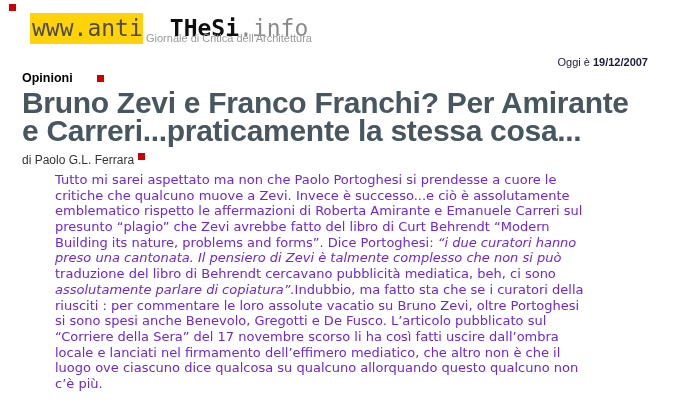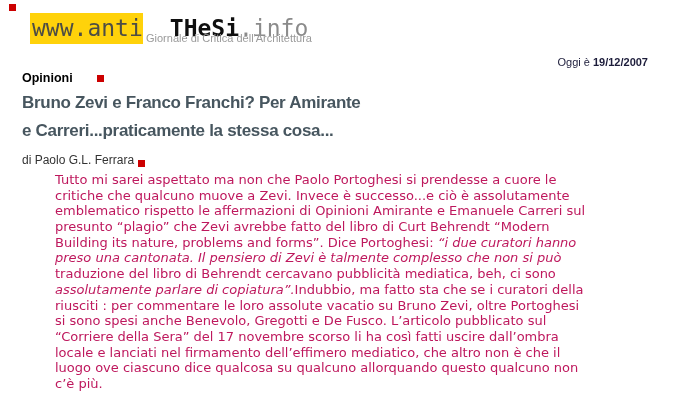--- a/index.html
+++ b/index.html
@@ -46,38 +46,38 @@
   
   .section-row {
     left:22px; top:71px;
     display:flex; align-items:center; gap:24px;
   }
   .section-label {
     font-size:12.5px; font-weight:bold; color:#000;
   }
   .headline {
     left:22px; top:89px;
-    font-size:17px; font-weight:bold;
+    font-size:30px; font-weight:bold;
     letter-spacing:-0.3px;
     line-height:28px;
     color:#47565f;
     white-space:nowrap;
   }
   .byline-row {
     left:22px; top:153px;
-    display:flex; align-items:flex-end; gap:4px;
+    display:flex; align-items:flex-start; gap:4px;
   }
   .byline {
     font-size:12px; color:#333;
     white-space:nowrap;
   }
   .article-body {
     left:55px; top:172px;
     font-family:"DejaVu Sans", sans-serif;
-    font-size:13px; color:#be185d;
+    font-size:13px; color:#6d28d9;
   }
   .body-line {
     height:15.7px; line-height:15.7px;
     white-space:nowrap;
   }
   .it { font-style:italic;margin-top:42px; }
 </style>
 </head>
 <body>
 
@@ -105,21 +105,21 @@
   </div>
 
   <div class="abs byline-row">
     <span class="byline">di Paolo G.L. Ferrara</span>
     <span class="redsq"></span>
   </div>
 
   <div class="abs article-body">
       <div class="body-line"><span>Tutto mi sarei aspettato ma non che Paolo Portoghesi si prendesse a cuore le</span></div>
       <div class="body-line"><span>critiche che qualcuno muove a Zevi. Invece è successo...e ciò è assolutamente</span></div>
-      <div class="body-line"><span>emblematico rispetto le affermazioni di Opinioni Amirante e Emanuele Carreri sul</span></div>
+      <div class="body-line"><span>emblematico rispetto le affermazioni di Roberta Amirante e Emanuele Carreri sul</span></div>
       <div class="body-line"><span>presunto “plagio” che Zevi avrebbe fatto del libro di Curt Behrendt “Modern</span></div>
       <div class="body-line"><span>Building its nature, problems and forms”. Dice Portoghesi: </span><span class="it">“i due curatori hanno</span></div>
       <div class="body-line"><span class="it">preso una cantonata. Il pensiero di Zevi è talmente complesso che non si può</span></div>
       <div class="body-line"><span>traduzione del libro di Behrendt cercavano pubblicità mediatica, beh, ci sono</span></div>
       <div class="body-line"><span class="it">assolutamente parlare di copiatura”.</span><span>Indubbio, ma fatto sta che se i curatori della</span></div>
       <div class="body-line"><span>riusciti : per commentare le loro assolute vacatio su Bruno Zevi, oltre Portoghesi</span></div>
       <div class="body-line"><span>si sono spesi anche Benevolo, Gregotti e De Fusco. L’articolo pubblicato sul</span></div>
       <div class="body-line"><span>“Corriere della Sera” del 17 novembre scorso li ha così fatti uscire dall’ombra</span></div>
       <div class="body-line"><span>locale e lanciati nel firmamento dell’effimero mediatico, che altro non è che il</span></div>
       <div class="body-line"><span>luogo ove ciascuno dice qualcosa su qualcuno allorquando questo qualcuno non</span></div>

